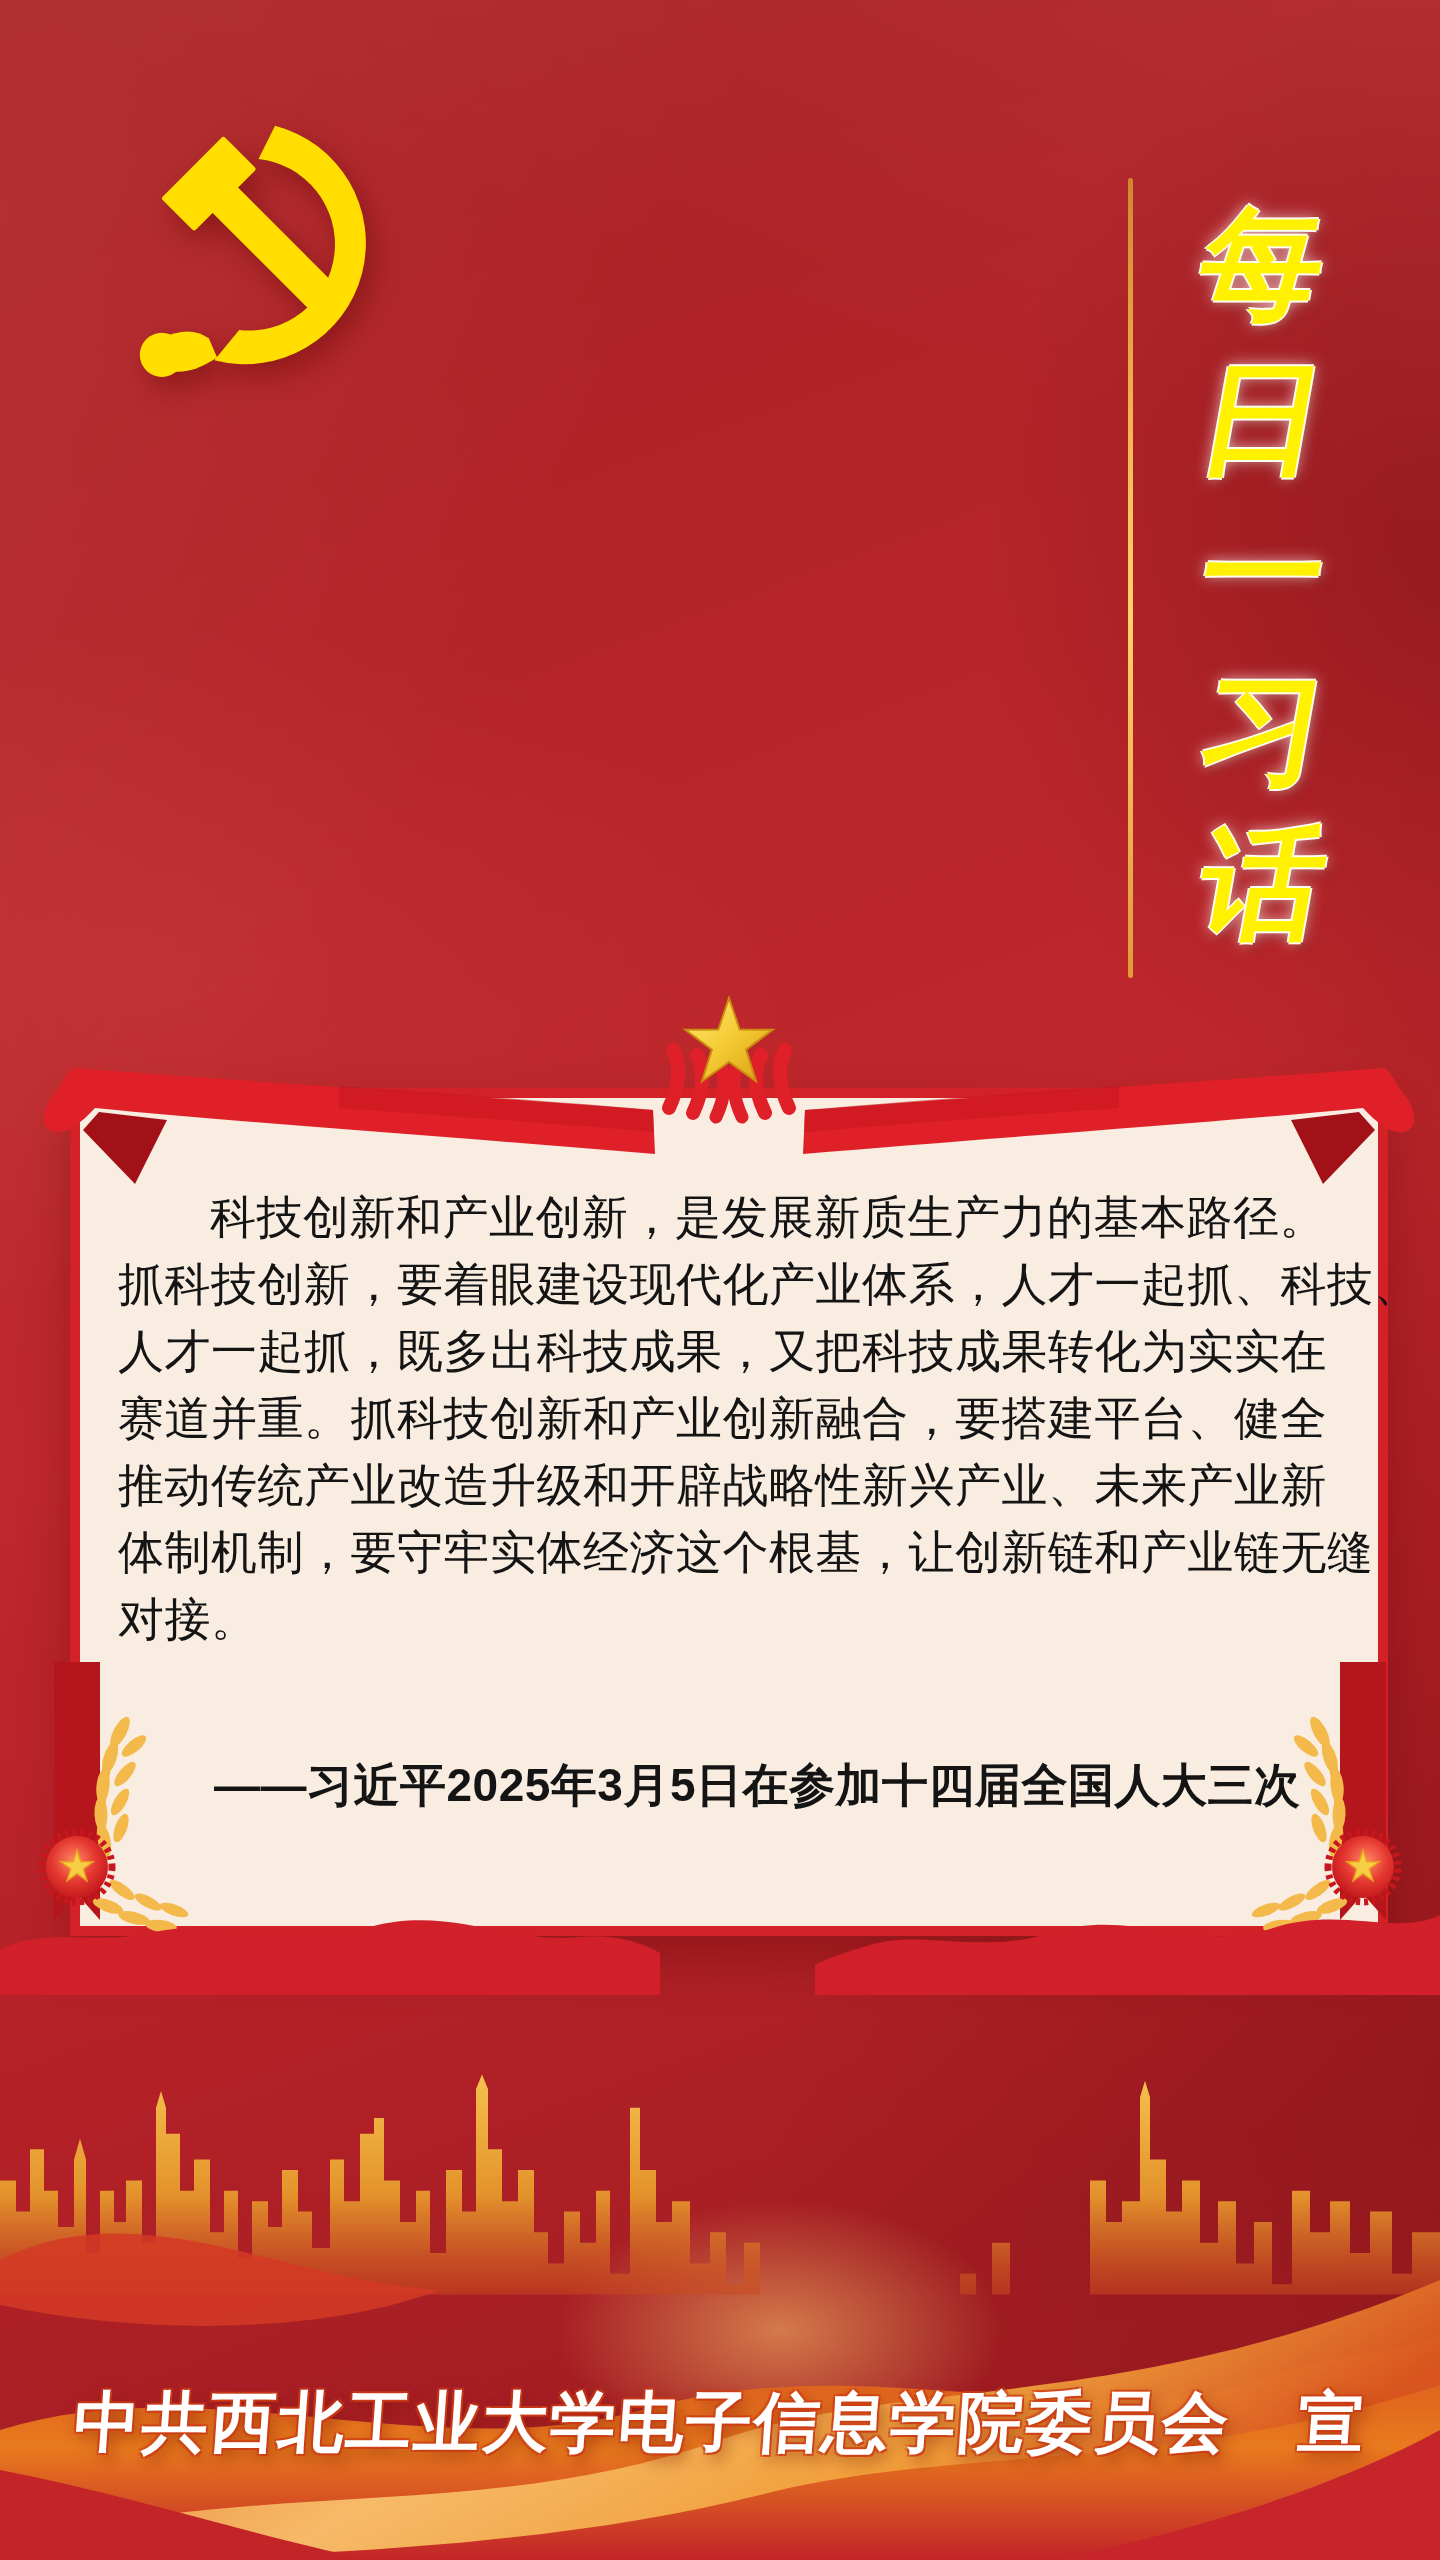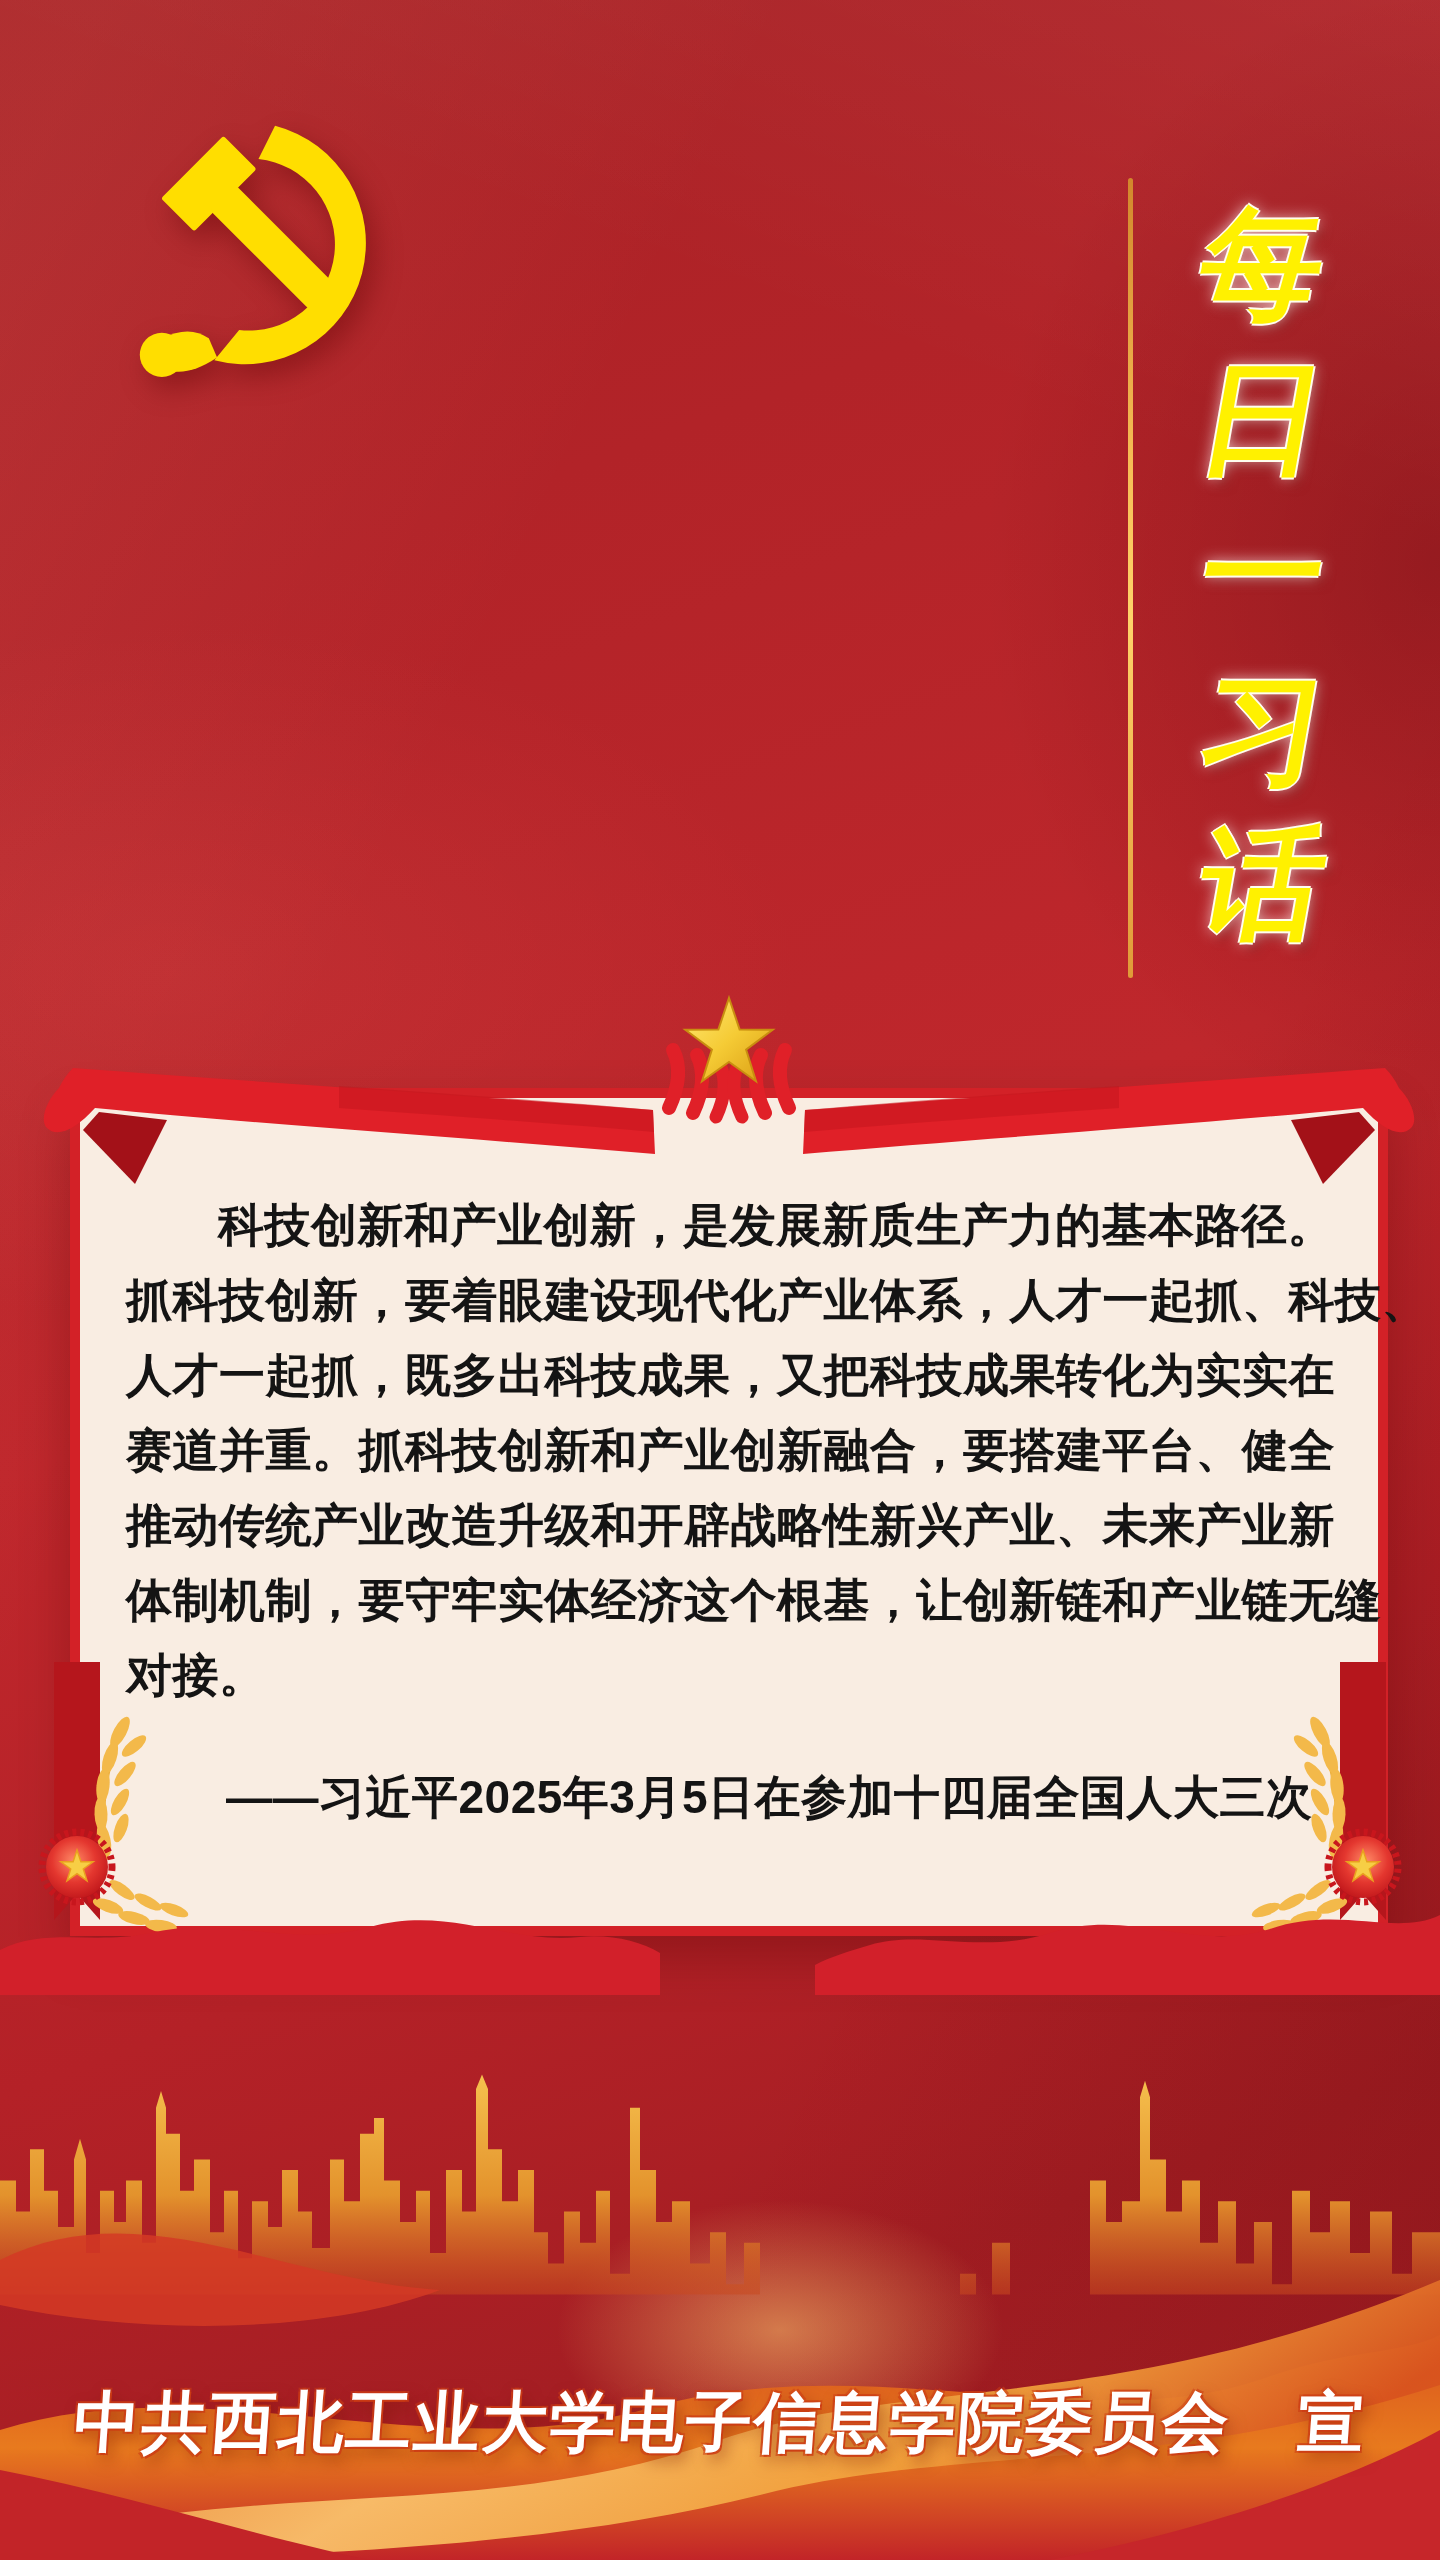--- a/index.html
+++ b/index.html
@@ -28,24 +28,24 @@
   .v-char{display:block;width:134px;height:128px;line-height:128px;text-align:center;
     font-size:122px;font-weight:900;color:#fff100;transform:skewX(-10deg);
     text-shadow:2px 0 0 #fffdef,-2px 0 0 #fffdef,0 2px 0 #fffdef,0 -2px 0 #fffdef,
       0 0 16px rgba(255,235,235,.85), 7px 8px 10px rgba(130,10,10,.55);}
   
   .card{position:absolute;left:70px;top:1088px;width:1318px;height:848px;
     background:#d32127;box-shadow:0 24px 46px rgba(80,0,0,.30);}
   .card-inner{position:absolute;inset:10px;background:#f9ede2;}
   .ribbon-svg{position:absolute;left:-31px;top:-102px;width:1380px;height:210px;overflow:visible;}
   .quote-text{position:absolute;left:48px;top:96px;width:1252px;color:#141414;}
-  .quote-text p{margin:8px;font-size:46px;line-height:67px;font-weight:700;white-space:nowrap;letter-spacing:.5px;}
+  .quote-text p{margin:0;font-size:46px;line-height:67px;font-weight:400;white-space:nowrap;letter-spacing:.5px;}
   .quote-text p.indent{text-indent:2em;}
   .attribution{position:absolute;left:48px;top:660px;width:1252px;color:#141414;}
-  .attribution p{margin:16px;font-size:46px;line-height:67px;font-weight:600;white-space:nowrap;letter-spacing:.5px;}
+  .attribution p{margin:4px;font-size:46px;line-height:67px;font-weight:600;white-space:nowrap;letter-spacing:.5px;}
   .attribution p.indent{text-indent:2em;}
   
   .medallions{position:absolute;left:0;top:1650px;width:1440px;height:330px;pointer-events:none;}
   .card-bottom-wave{position:absolute;left:0;top:1845px;width:1440px;height:150px;}
   .skyline{position:absolute;left:0;top:2035px;width:1440px;height:270px;}
   .glow{position:absolute;left:470px;top:2150px;width:620px;height:360px;
     background:radial-gradient(closest-side,rgba(252,198,110,.55),rgba(252,198,110,0) 72%);}
   .footer-silk{position:absolute;left:0;top:2140px;width:1440px;height:420px;}
   .footer-text{position:absolute;left:0;top:2378px;width:1440px;text-align:center;
     font-size:66px;font-weight:900;color:#ffffff;transform:skewX(-4deg);letter-spacing:2px;

